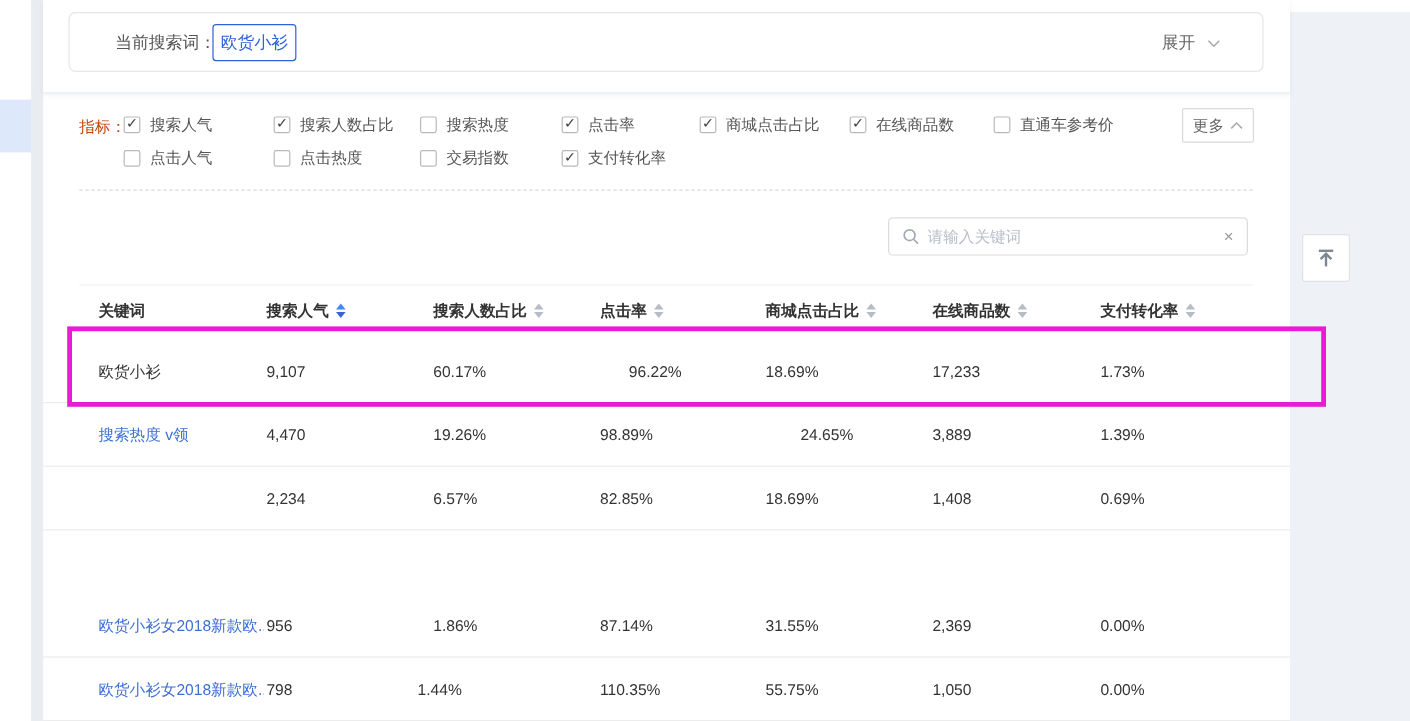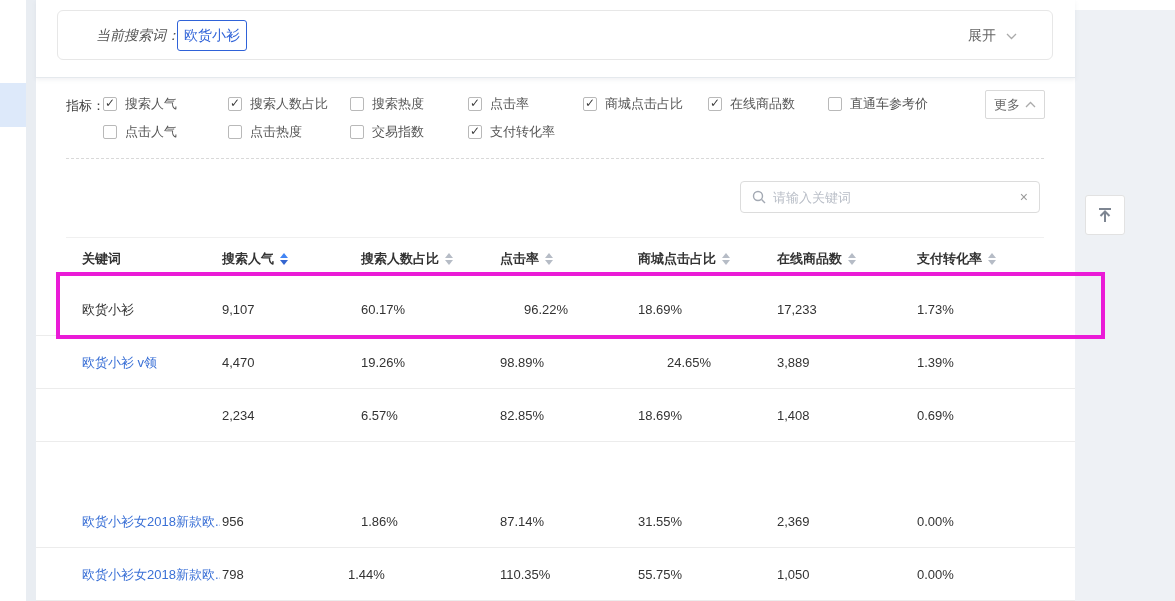--- a/index.html
+++ b/index.html
@@ -18,29 +18,29 @@
   .top-white-strip { position:absolute; left:1075px; top:0; width:100px; height:10px; background:#fff; }
 
   
   .main { position:absolute; left:36px; top:0; width:1039px; height:601px; background:#fff; }
 
   
   .section1 { position:absolute; left:0; top:0; width:1039px; height:78px; background:#fff;
               border-bottom:1px solid #e5e9ed; box-shadow:0 2px 4px rgba(140,150,165,0.12); }
   .topcard { position:absolute; left:21px; top:10px; width:996px; height:50px;
              border:1px solid #e7e7e7; border-radius:6px; background:#fff; }
-  .topcard-label { position:absolute; left:38px; top:0; line-height:48px; font-size:14px; color:#555;font-style:italic; }
+  .topcard-label { position:absolute; left:38px; top:0; line-height:48px; font-size:14px; color:#555; }
   .term-btn { position:absolute; left:119px; top:9px; height:31px; padding:0 6px; line-height:29px;
               border:1px solid #2f62d8; border-radius:3px; color:#2f62d8; font-size:14px;
               background:#fff; cursor:pointer; }
   .expand { position:absolute; right:35px; top:0; line-height:48px; font-size:14px; color:#666; cursor:pointer; }
   .chev { display:inline-block; vertical-align:middle; margin-left:6px; }
 
   
-  .metrics-label { position:absolute; left:30px; top:97px; font-size:13px; color:#404040; }
+  .metrics-label { position:absolute; left:30px; top:97px; font-size:13px; color:#c2410c; }
   .cb-item { position:absolute; display:flex; align-items:center; gap:8px; height:16px;
              font-size:13px; color:#555; cursor:pointer; white-space:nowrap; }
   .cb { width:14px; height:14px; border:1px solid #b9b9b9; border-radius:2px; background:#fff;
         position:relative; flex:0 0 auto; }
   .cb.checked::after { content:"✓"; position:absolute; left:1px; top:-2px; font-size:12px;
                        font-weight:bold; color:#3d3d3d; }
   .more-btn { position:absolute; left:949px; top:90px; width:60px; height:29px;
               border:1px solid #d9d9d9; border-radius:2px; background:#fff; font-size:13px; color:#666;
               display:flex; align-items:center; justify-content:center; gap:5px; cursor:pointer; }
   .dashed-divider { position:absolute; left:30px; top:158px; width:978px; height:0;
@@ -227,21 +227,21 @@
     <div class="td kw">欧货小衫</div>
     <div class="td" style="left:186px">9,107</div>
     <div class="td" style="left:325px">60.17%</div>
     <div class="td" style="left:488px">96.22%</div>
     <div class="td" style="left:602px">18.69%</div>
     <div class="td" style="left:741px">17,233</div>
     <div class="td" style="left:881px">1.73%</div>
   </div>
 
   <div class="trow" style="top:336px">
-    <div class="td kw link">欧货小衫 v领</div>
+    <div class="td kw link">搜索热度 v领</div>
     <div class="td" style="left:186px">4,470</div>
     <div class="td" style="left:325px">19.26%</div>
     <div class="td" style="left:464px">98.89%</div>
     <div class="td" style="left:631px">24.65%</div>
     <div class="td" style="left:741px">3,889</div>
     <div class="td" style="left:881px">1.39%</div>
   </div>
 
   <div class="trow" style="top:389px">
     <div class="td" style="left:186px">2,234</div>

